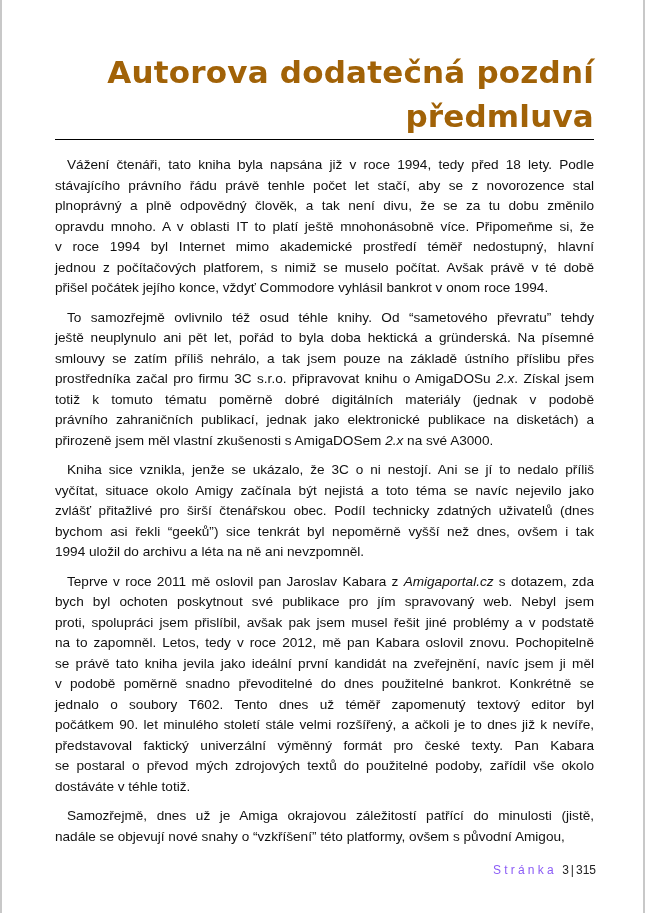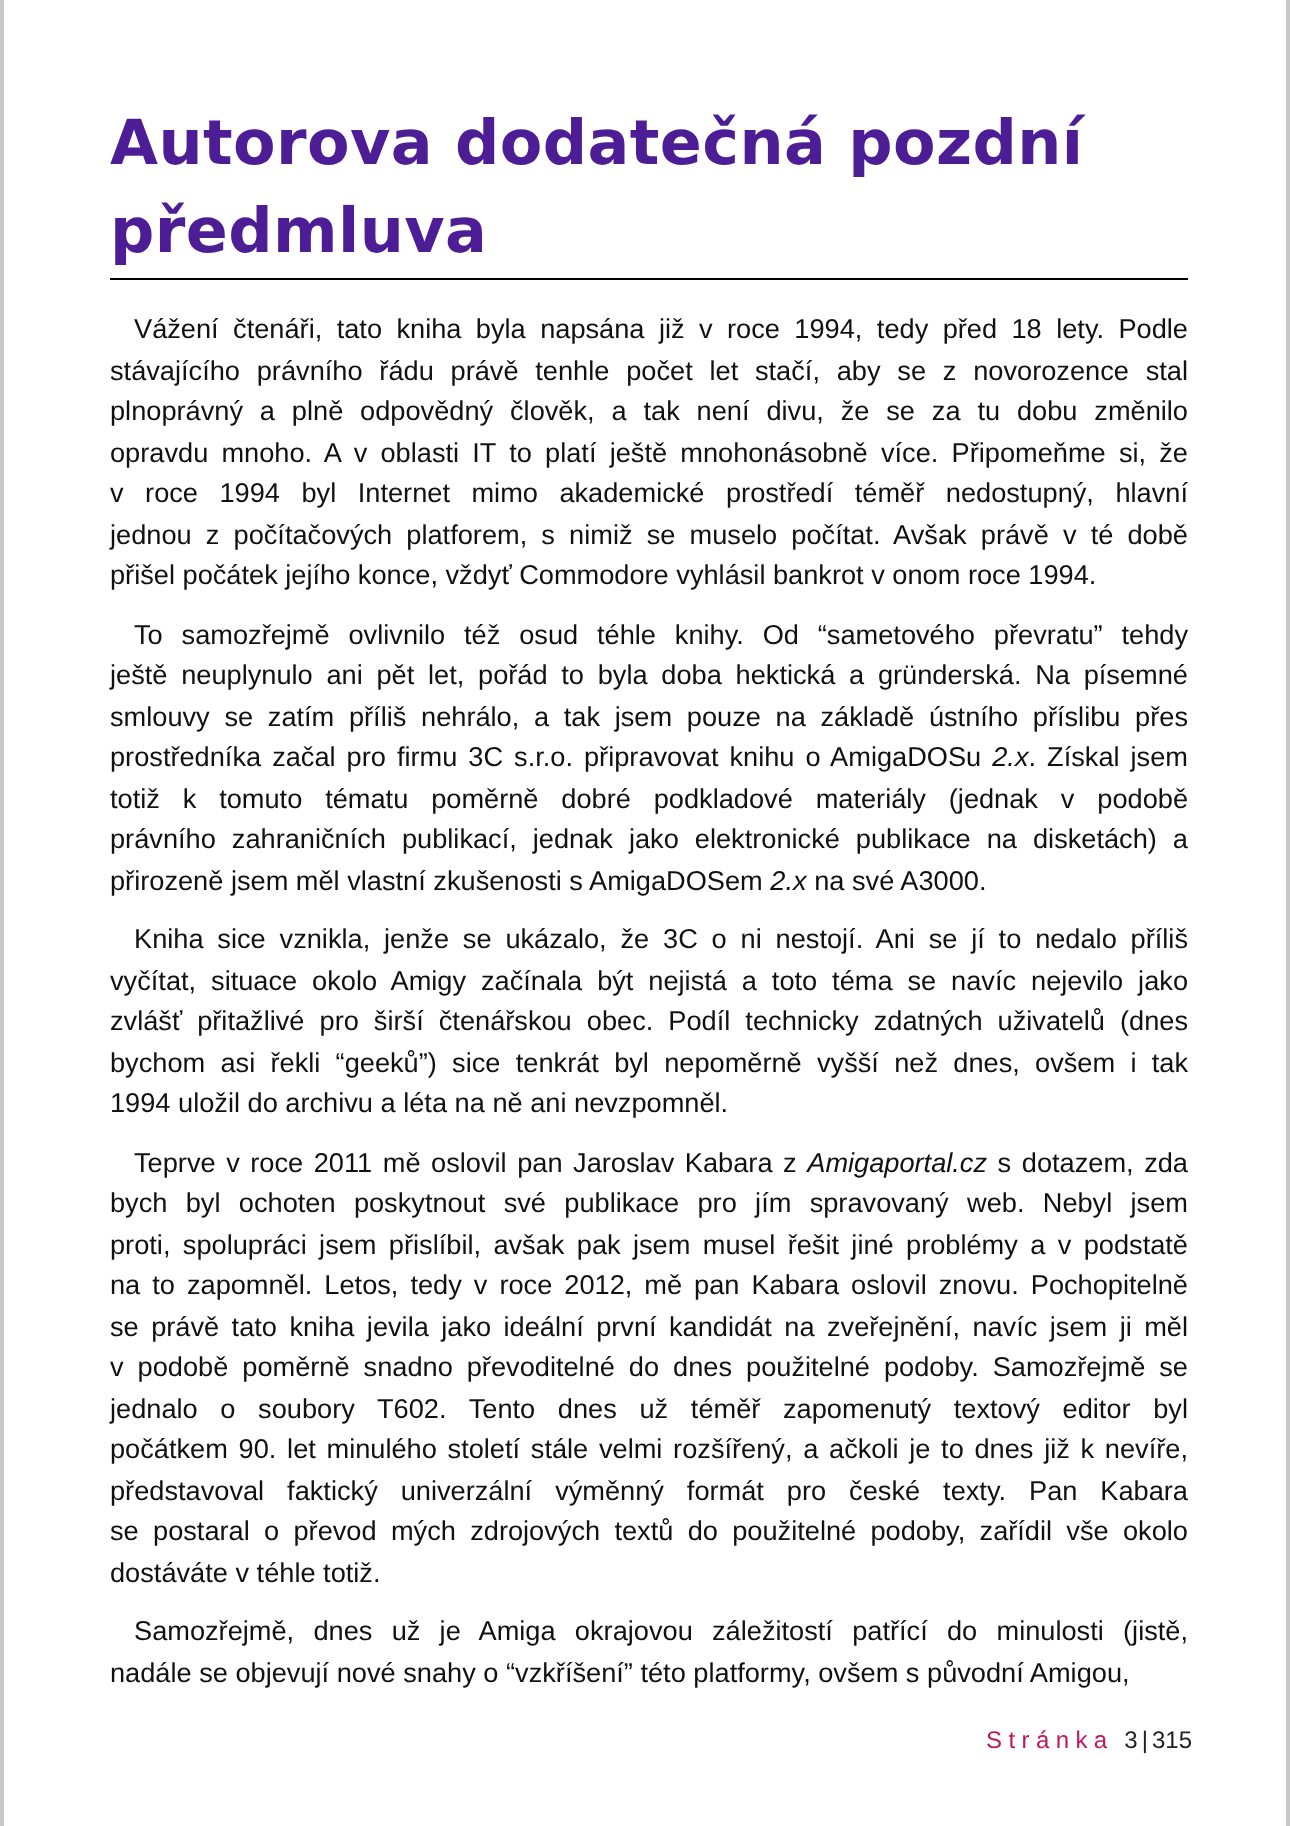--- a/index.html
+++ b/index.html
@@ -1,35 +1,35 @@
 <!DOCTYPE html>
 <html><head>
 <meta charset="utf-8">
 <style>
   html, body { margin: 0; padding: 0; background: #ffffff; }
   body { width: 645px; height: 913px; overflow: hidden; position: relative;
          font-family: "DejaVu Sans", "Liberation Sans", sans-serif; color: #111; }
   .page { position: absolute; left: 0; top: 0; width: 645px; height: 913px; background: #fff;
           border-left: 2px solid #c8c8c8; border-right: 2px solid #c8c8c8; box-sizing: border-box; }
-  .title { position: absolute; left: 53px; width: 539px; top: 50px; text-align: left;
+  .title { position: absolute; left: 53px; width: 539px; top: 50px; text-align: right;
            font-family: "DejaVu Sans", sans-serif; font-weight: bold; font-size: 31px;
-           line-height: 44px; color: #4c1d95; letter-spacing: 0.2px; }
+           line-height: 44px; color: #a16207; letter-spacing: 0.2px; }
   .rule { position: absolute; left: 53px; width: 539px; top: 139px; height: 0;
           border-top: 1px solid #000; }
   .body { position: absolute; left: 53px; width: 539px; top: 155px;
           font-family: "Liberation Sans", sans-serif; font-size: 13.6px; line-height: 20.5px;
           color: #111; }
   .para { margin: 0 0 9px 0; text-align: justify; text-indent: 12px; }
   .para .line { display: block; text-align: justify; text-align-last: justify; white-space: nowrap; }
   .para .line.last { text-align-last: left; }
   .line.first { padding-left: 12px; }
   .para { text-indent: 0; }
   .footer { position: absolute; right: 47px; top: 863px; font-family: "Liberation Sans", sans-serif;
             font-size: 12px; color: #222; }
-  .footer .label { color: #be185d; letter-spacing: 3.2px; margin-right: 2px; }
+  .footer .label { color: #8b5cf6; letter-spacing: 3.2px; margin-right: 2px; }
   .footer .sep { margin: 0 2px; }
   i { font-style: italic; }
 </style>
 </head>
 <body>
 
 <div class="page">
   <div class="title">
     <div>Autorova dodatečná pozdní</div>
     <div>předmluva</div>
@@ -44,38 +44,38 @@
         <span class="line">opravdu mnoho. A v oblasti IT to platí ještě mnohonásobně více. Připomeňme si, že</span>
         <span class="line">v roce 1994 byl Internet mimo akademické prostředí téměř nedostupný, hlavní</span>
         <span class="line">jednou z počítačových platforem, s nimiž se muselo počítat. Avšak právě v té době</span>
         <span class="line last">přišel počátek jejího konce, vždyť Commodore vyhlásil bankrot v onom roce 1994.</span>
       </div>
       <div class="para">
         <span class="line first">To samozřejmě ovlivnilo též osud téhle knihy. Od “sametového převratu” tehdy</span>
         <span class="line">ještě neuplynulo ani pět let, pořád to byla doba hektická a gründerská. Na písemné</span>
         <span class="line">smlouvy se zatím příliš nehrálo, a tak jsem pouze na základě ústního příslibu přes</span>
         <span class="line">prostředníka začal pro firmu 3C s.r.o. připravovat knihu o AmigaDOSu <i>2.x</i>. Získal jsem</span>
-        <span class="line">totiž k tomuto tématu poměrně dobré podkladové materiály (jednak v podobě</span>
+        <span class="line">totiž k tomuto tématu poměrně dobré digitálních materiály (jednak v podobě</span>
         <span class="line">právního zahraničních publikací, jednak jako elektronické publikace na disketách) a</span>
         <span class="line last">přirozeně jsem měl vlastní zkušenosti s AmigaDOSem <i>2.x</i> na své A3000.</span>
       </div>
       <div class="para">
         <span class="line first">Kniha sice vznikla, jenže se ukázalo, že 3C o ni nestojí. Ani se jí to nedalo příliš</span>
         <span class="line">vyčítat, situace okolo Amigy začínala být nejistá a toto téma se navíc nejevilo jako</span>
         <span class="line">zvlášť přitažlivé pro širší čtenářskou obec. Podíl technicky zdatných uživatelů (dnes</span>
         <span class="line">bychom asi řekli “geeků”) sice tenkrát byl nepoměrně vyšší než dnes, ovšem i tak</span>
         <span class="line last">1994 uložil do archivu a léta na ně ani nevzpomněl.</span>
       </div>
       <div class="para">
         <span class="line first">Teprve v roce 2011 mě oslovil pan Jaroslav Kabara z <i>Amigaportal.cz</i> s dotazem, zda</span>
         <span class="line">bych byl ochoten poskytnout své publikace pro jím spravovaný web. Nebyl jsem</span>
         <span class="line">proti, spolupráci jsem přislíbil, avšak pak jsem musel řešit jiné problémy a v podstatě</span>
         <span class="line">na to zapomněl. Letos, tedy v roce 2012, mě pan Kabara oslovil znovu. Pochopitelně</span>
         <span class="line">se právě tato kniha jevila jako ideální první kandidát na zveřejnění, navíc jsem ji měl</span>
-        <span class="line">v podobě poměrně snadno převoditelné do dnes použitelné podoby. Samozřejmě se</span>
+        <span class="line">v podobě poměrně snadno převoditelné do dnes použitelné bankrot. Konkrétně se</span>
         <span class="line">jednalo o soubory T602. Tento dnes už téměř zapomenutý textový editor byl</span>
         <span class="line">počátkem 90. let minulého století stále velmi rozšířený, a ačkoli je to dnes již k nevíře,</span>
         <span class="line">představoval faktický univerzální výměnný formát pro české texty. Pan Kabara</span>
         <span class="line">se postaral o převod mých zdrojových textů do použitelné podoby, zařídil vše okolo</span>
         <span class="line last">dostáváte v téhle totiž.</span>
       </div>
       <div class="para">
         <span class="line first">Samozřejmě, dnes už je Amiga okrajovou záležitostí patřící do minulosti (jistě,</span>
         <span class="line last">nadále se objevují nové snahy o “vzkříšení” této platformy, ovšem s původní Amigou,</span>
       </div>

